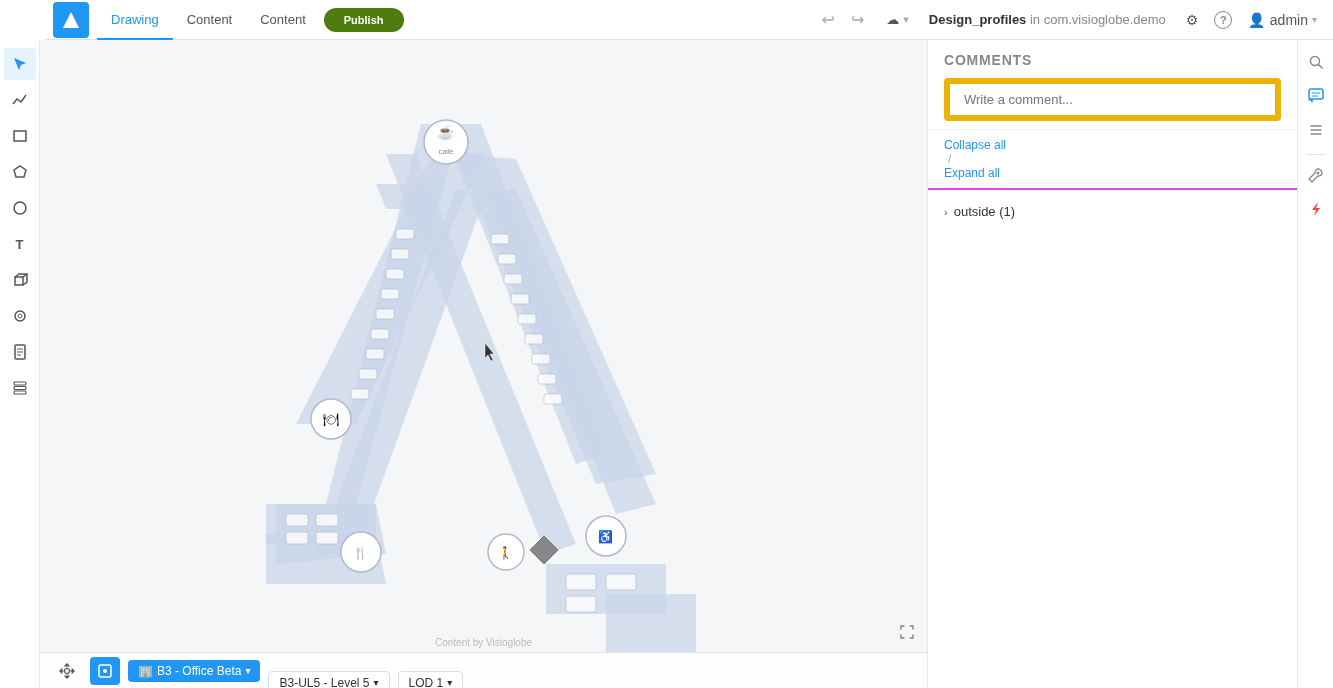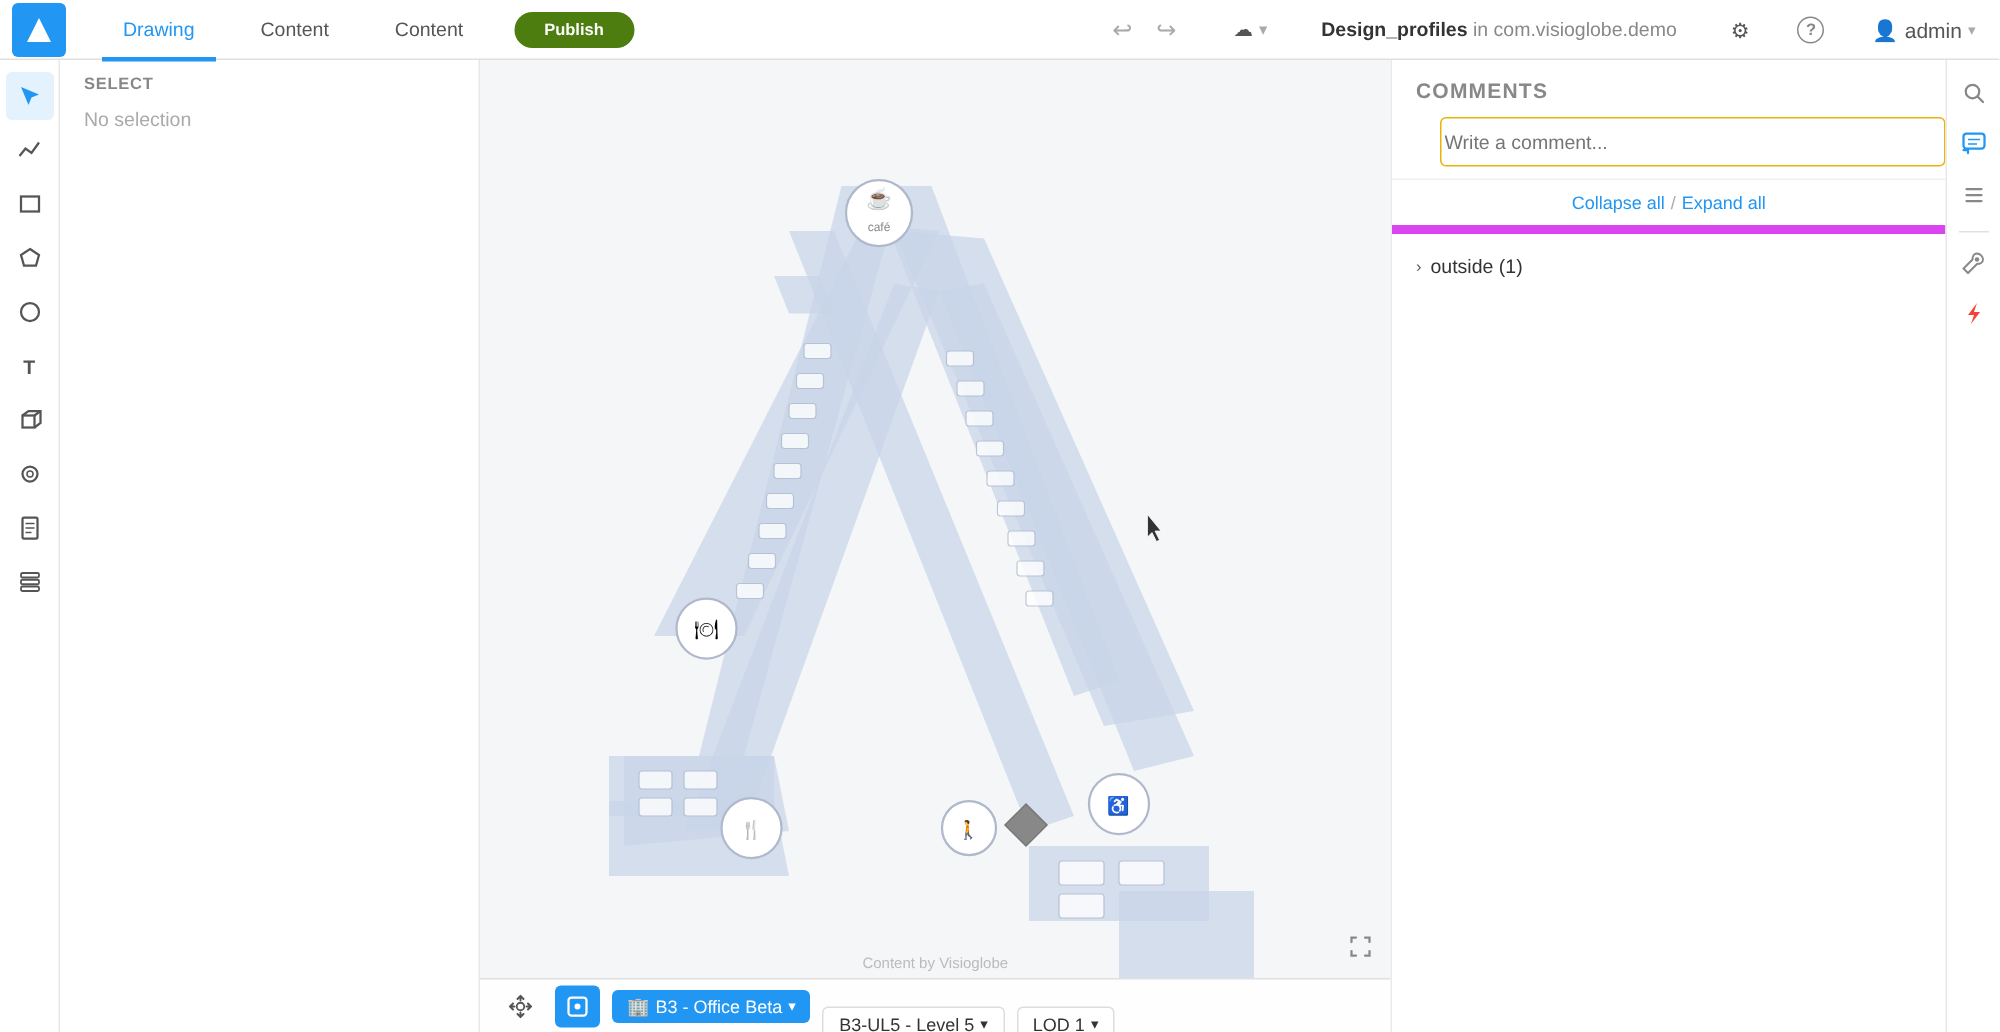--- a/index.html
+++ b/index.html
@@ -3,21 +3,21 @@
   <meta charset="utf-8">
   <style>
     * { box-sizing: border-box; margin: 0; padding: 0; }
     body { font-family: -apple-system, BlinkMacSystemFont, 'Segoe UI', Arial, sans-serif; font-size: 13px; background: #fff; overflow: hidden; width: 1333px; height: 688px; }
 
     
     #top-nav {
       display: flex; align-items: center;
       height: 40px; background: #fff;
       border-bottom: 1px solid #e0e0e0;
-      padding: 0 8px; gap: 16px;
+      padding: 0 8px; gap: 0; margin-left: 45px;
     }
     #logo-btn {
       width: 36px; height: 36px; background: #2196F3; border-radius: 4px;
       display: flex; align-items: center; justify-content: center;
       margin-right: 8px; cursor: pointer; flex-shrink: 0;
     }
     #logo-btn svg { width: 20px; height: 20px; fill: #fff; }
     .nav-tab {
       padding: 0 14px; height: 40px; display: flex; align-items: center;
       cursor: pointer; font-size: 13px; color: #555; border-bottom: 3px solid transparent;
@@ -114,26 +114,27 @@
       display: flex; flex-direction: column; flex-shrink: 0;
     }
     #comments-header {
       padding: 12px 16px 8px;
       border-bottom: 1px solid #f0f0f0;
     }
     .comments-title {
       font-size: 14px; font-weight: 700; color: #888; text-transform: uppercase; letter-spacing: 0.8px; margin-bottom: 10px;
     }
     .comment-input {
-      width: 100%; border: 1px solid #eab308; border-radius: 4px;
-      padding: 8px 2px; font-size: 13px; color: #999; outline: none; resize: none; margin-left: 16px;
+      width: 100%; border: 6px solid #eab308; border-radius: 4px;
+      padding: 8px 14px; font-size: 13px; color: #999; outline: none; resize: none;
     }
     .collapse-expand-row {
-      display: flex; justify-content: center; padding: 8px 16px; font-size: 12px;
-      border-bottom: 6px solid #d946ef;
+      display: flex; justify-content: flex-start; padding: 8px 16px; font-size: 12px;
+      border-bottom: 2px solid #d946ef;
+      flex-direction: column;
     }
     .collapse-all-link, .expand-all-link {
       color: #2196F3; cursor: pointer; text-decoration: none;
     }
     .sep { color: #aaa; margin: 0 4px; }
     .comments-list { flex: 1; overflow-y: auto; padding: 8px 16px; }
     .comment-group { display: flex; align-items: center; gap: 6px; padding: 6px 0; cursor: pointer; }
     .comment-group-chevron { color: #555; font-size: 11px; }
     .comment-group-label { font-size: 13px; color: #333; }
 
@@ -261,24 +262,20 @@
     </button>
     <button class="tool-btn" title="Layers">
       <svg width="16" height="16" viewBox="0 0 16 16" fill="none">
           <rect x="2" y="2" width="12" height="3" rx="1" stroke="#555" stroke-width="1.2" fill="none"></rect>
           <rect x="2" y="6.5" width="12" height="3" rx="1" stroke="#555" stroke-width="1.2" fill="none"></rect>
           <rect x="2" y="11" width="12" height="3" rx="1" stroke="#555" stroke-width="1.2" fill="none"></rect>
         </svg>
     </button>
   </div>
 
-  <div id="left-panel">
-    <div class="panel-section-title">SELECT</div>
-    <div class="no-selection-text">No selection</div>
-  </div>
 
   <div id="canvas-area">
 
     <svg id="floor-plan-svg" width="560" height="580" viewBox="0 0 560 580">
       <defs>
         <style>
           .fp-fill { fill: #c8d4e8; opacity: 0.7; }
           .fp-stroke { fill: none; stroke: #a0b0cc; stroke-width: 1.5; }
         </style>
       </defs>

